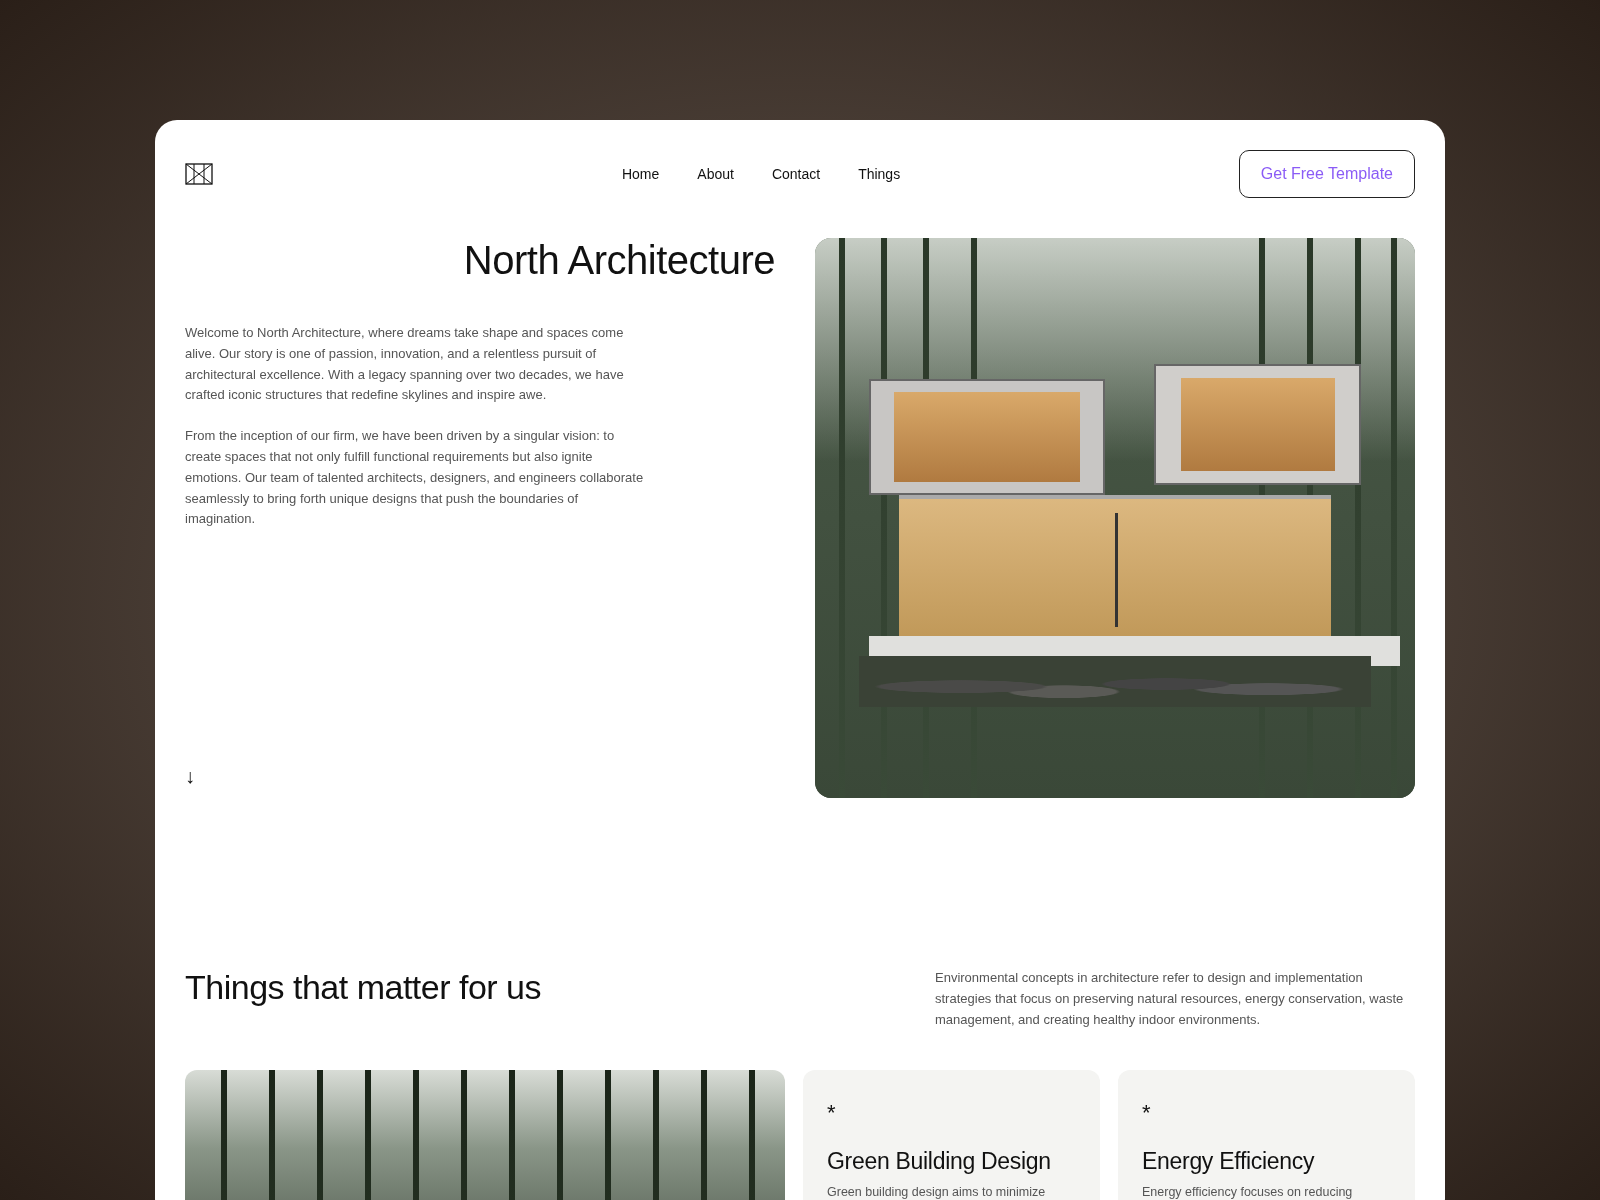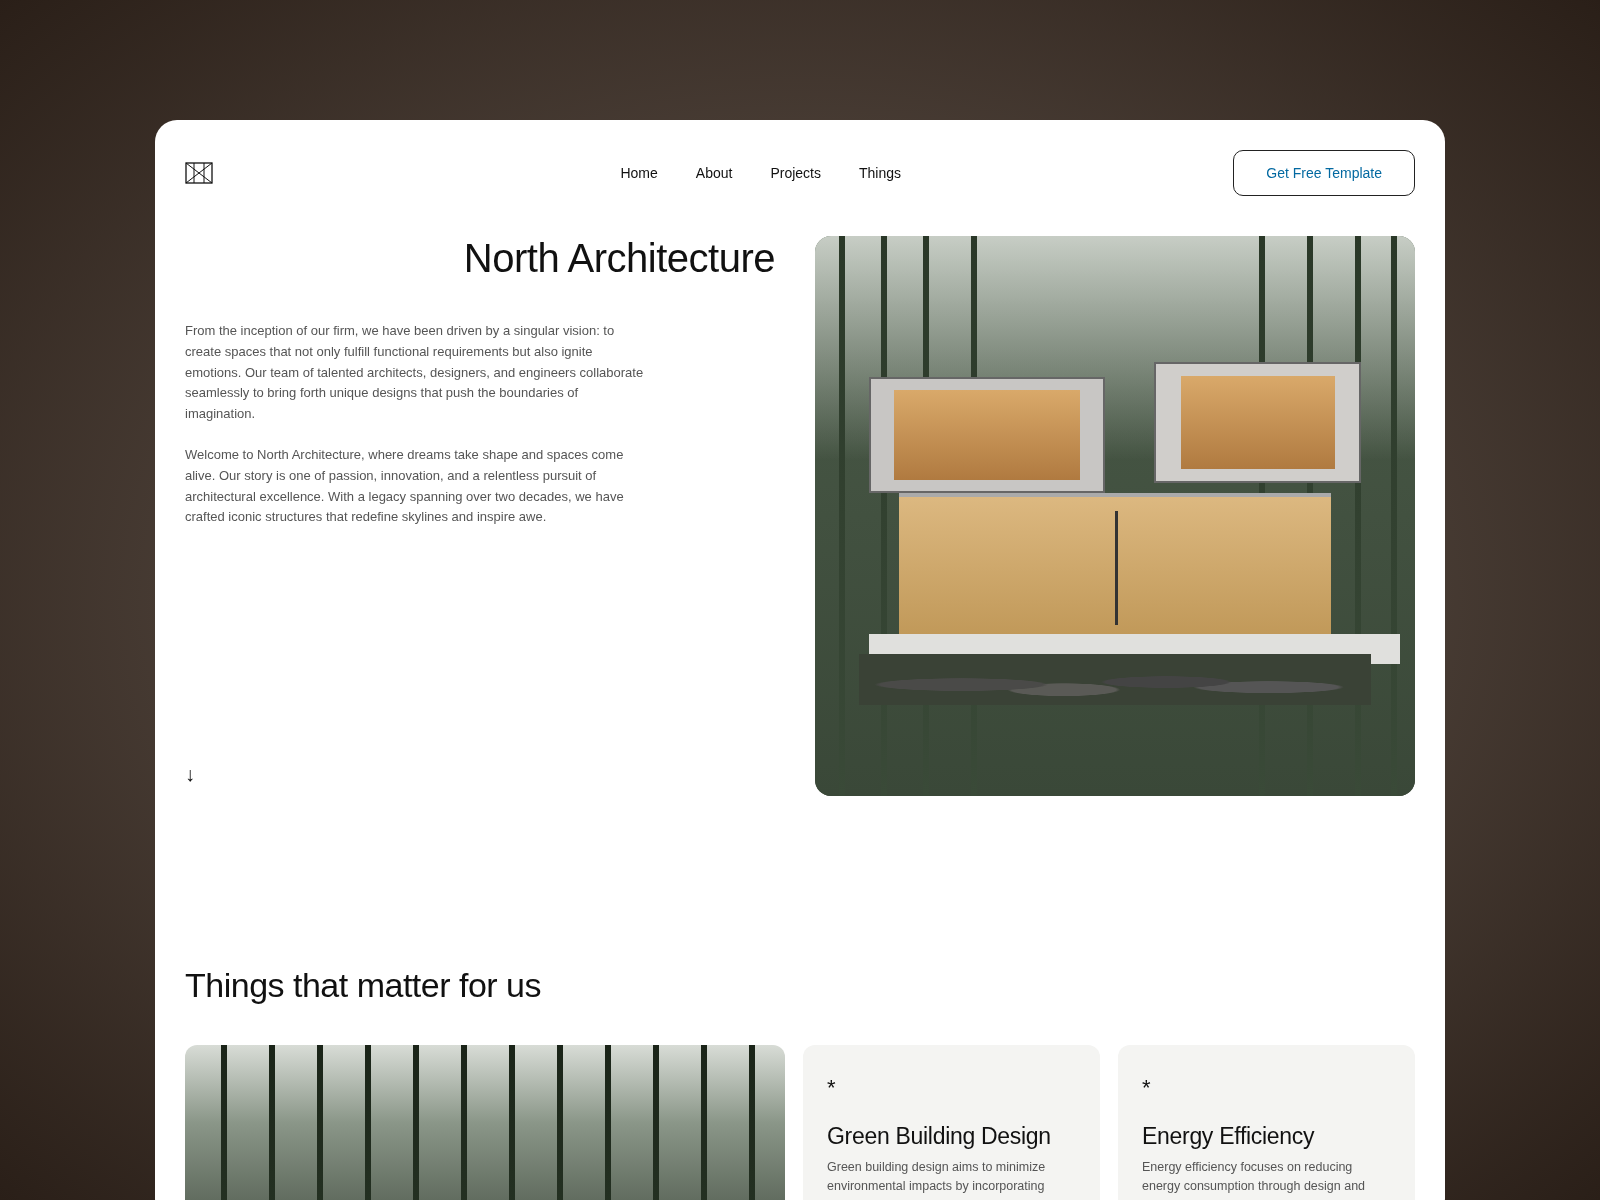--- a/index.html
+++ b/index.html
@@ -40,23 +40,23 @@
 .nav-links a {
   font-size: 14px;
   color: #111;
   text-decoration: none;
   font-weight: 400;
 }
 .cta {
   border: 1px solid #222;
   background: #fff;
   border-radius: 10px;
-  padding: 14px 32px;
-  font-size: 14px;
-  color: #0369a1;
+  padding: 14px 21px;
+  font-size: 16px;
+  color: #8b5cf6;
   cursor: pointer;
 }
 .hero {
   display: grid;
   grid-template-columns: 1fr 600px;
   gap: 40px;
   position: relative;
 }
 .hero-left { display: flex; flex-direction: column; }
 .hero-left h1 {
@@ -182,31 +182,31 @@
   <div class="nav">
     <div class="logo">
       <svg width="28" height="22" viewBox="0 0 28 22">
         <rect x="1" y="1" width="26" height="20" fill="none" stroke="#111" stroke-width="1.3"></rect>
         <path d="M1 1 L27 21 M27 1 L1 21 M9 1 L9 21 M19 1 L19 21" stroke="#111" stroke-width="1" fill="none"></path>
       </svg>
     </div>
     <div class="nav-links">
       <a href="#">Home</a>
       <a href="#">About</a>
-      <a href="#">Projects</a>
+      <a href="#">Contact</a>
       <a href="#">Things</a>
     </div>
     <button class="cta">Get Free Template</button>
   </div>
 
   <div class="hero">
     <div class="hero-left">
       <h1>North Architecture</h1>
+      <p>Welcome to North Architecture, where dreams take shape and spaces come alive. Our story is one of passion, innovation, and a relentless pursuit of architectural excellence. With a legacy spanning over two decades, we have crafted iconic structures that redefine skylines and inspire awe.</p>
       <p>From the inception of our firm, we have been driven by a singular vision: to create spaces that not only fulfill functional requirements but also ignite emotions. Our team of talented architects, designers, and engineers collaborate seamlessly to bring forth unique designs that push the boundaries of imagination.</p>
-      <p>Welcome to North Architecture, where dreams take shape and spaces come alive. Our story is one of passion, innovation, and a relentless pursuit of architectural excellence. With a legacy spanning over two decades, we have crafted iconic structures that redefine skylines and inspire awe.</p>
       <div class="scroll-arrow">↓</div>
     </div>
     <div class="hero-image">
       <div class="forest"></div>
       <div class="tree" style="left:4%"></div>
       <div class="tree" style="left:11%"></div>
       <div class="tree" style="left:18%"></div>
       <div class="tree" style="left:26%"></div>
       <div class="tree" style="left:74%"></div>
       <div class="tree" style="left:82%"></div>
@@ -217,20 +217,21 @@
         <div class="deck"></div>
         <div class="b-top-left"></div>
         <div class="b-top-right"></div>
         <div class="rocks"></div>
       </div>
     </div>
   </div>
 
   <div class="section2">
     <h2>Things that matter for us</h2>
+    <p class="subtitle">Environmental concepts in architecture refer to design and implementation strategies that focus on preserving natural resources, energy conservation, waste management, and creating healthy indoor environments.</p>
   </div>
 
   <div class="cards">
     <div class="card-image">
       <div class="ft" style="left:6%"></div>
       <div class="ft" style="left:14%"></div>
       <div class="ft" style="left:22%"></div>
       <div class="ft" style="left:30%"></div>
       <div class="ft" style="left:38%"></div>
       <div class="ft" style="left:46%"></div>

